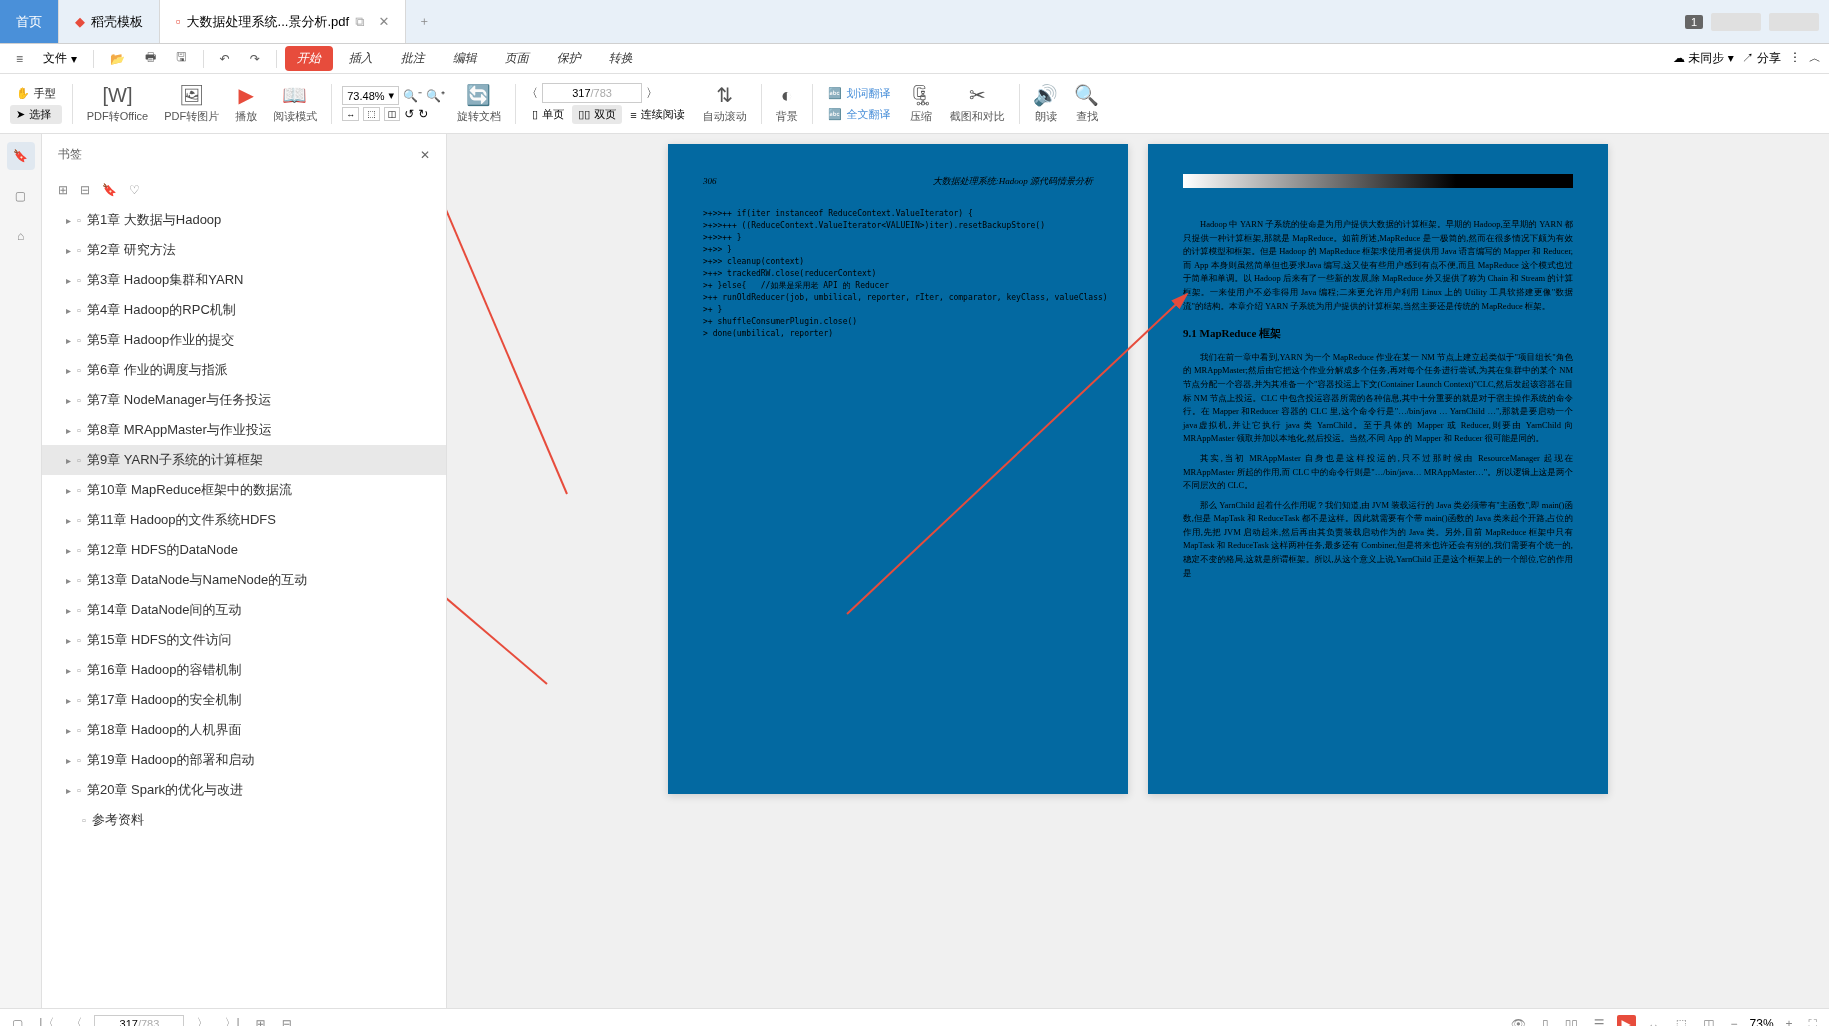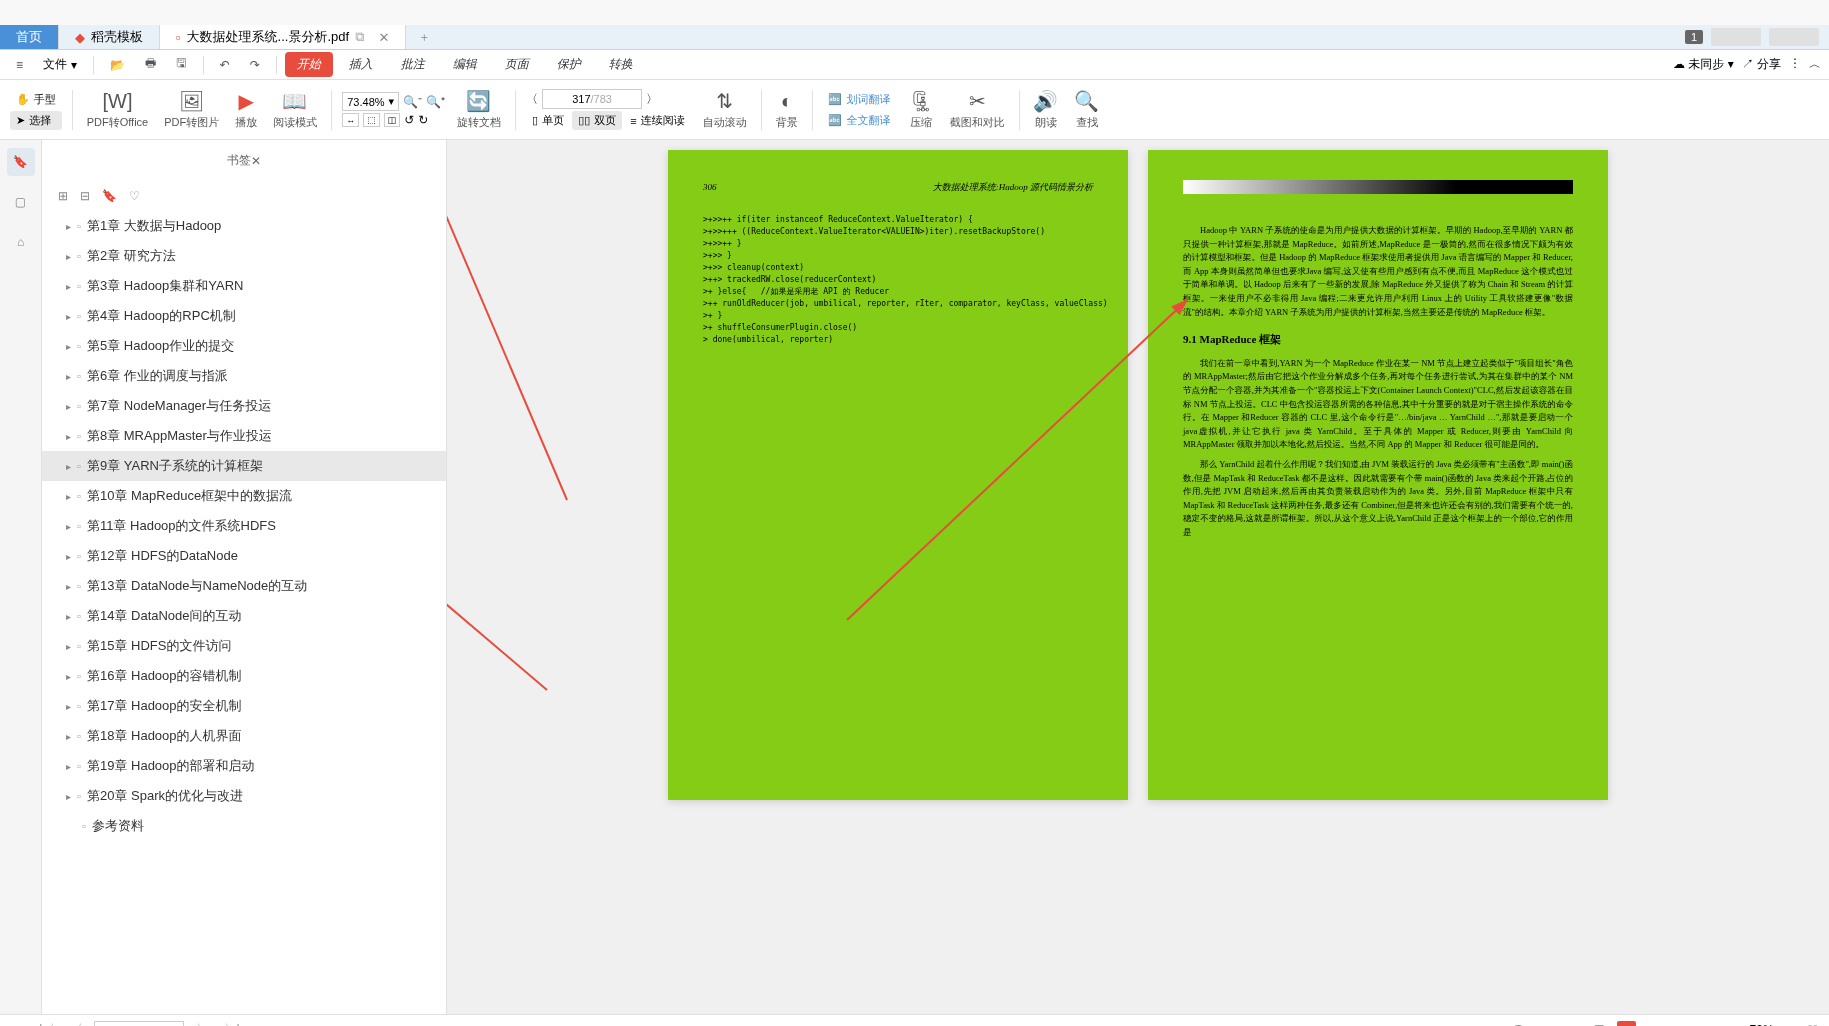--- a/index.html
+++ b/index.html
@@ -1,19 +1,19 @@
 <!DOCTYPE html>
 <html><head>
 <meta charset="utf-8">
 <style>
 * { margin: 0; padding: 0; box-sizing: border-box; }
 body { font-family: "Microsoft YaHei", sans-serif; font-size: 12px; background: #f8f8f8; overflow: hidden; }
 
 
-.top-tabs { height: 25px; background: #e8f0f8; display: flex; align-items: stretch; border-bottom: 1px solid #d0d0d0; margin-top: 25px; }
+.top-tabs { height: 44px; background: #e8f0f8; display: flex; align-items: stretch; border-bottom: 1px solid #d0d0d0; }
 .tab { padding: 0 16px; display: flex; align-items: center; gap: 6px; cursor: pointer; font-size: 13px; border-right: 1px solid #d8d8d8; }
 .tab.home { background: #4a90d9; color: #fff; }
 .tab.active { background: #fff; }
 .tab-close { color: #888; margin-left: 8px; }
 .tab-add { padding: 0 12px; display: flex; align-items: center; color: #888; }
 .top-tabs-right { margin-left: auto; display: flex; align-items: center; padding-right: 10px; gap: 8px; }
 .badge { background: #666; color: #fff; padding: 1px 6px; border-radius: 2px; font-size: 11px; }
 .gray-box { width: 50px; height: 18px; background: #e0e0e0; border-radius: 2px; }
 
 
@@ -40,30 +40,30 @@
 .page-input .total { color: #aaa; }
 .highlight-blue { color: #4a90d9; }
 
 
 .main { display: flex; height: calc(100vh - 152px); }
 .left-rail { width: 42px; background: #f5f5f5; border-right: 1px solid #e0e0e0; display: flex; flex-direction: column; align-items: center; padding-top: 8px; gap: 12px; }
 .rail-icon { width: 28px; height: 28px; display: flex; align-items: center; justify-content: center; color: #888; cursor: pointer; border-radius: 4px; }
 .rail-icon.active { background: #e0e8f0; color: #4a90d9; }
 
 .sidebar { width: 405px; background: #fff; border-right: 1px solid #e0e0e0; display: flex; flex-direction: column; overflow: hidden; }
-.sidebar-header { padding: 12px 16px; display: flex; align-items: center; justify-content: center; color: #666; }
+.sidebar-header { padding: 12px 16px; display: flex; align-items: center; justify-content: space-between; color: #666; }
 .sidebar-tools { padding: 8px 16px; display: flex; gap: 12px; color: #888; }
 .bookmark-list { flex: 1; overflow-y: auto; }
 .bookmark-item { padding: 6px 16px 6px 24px; display: flex; align-items: center; gap: 6px; cursor: pointer; font-size: 13px; color: #333; }
 .bookmark-item.active { background: #e8e8e8; }
 .bookmark-arrow { color: #888; font-size: 10px; }
 .bookmark-icon { color: #aaa; font-size: 11px; }
 
 .content { flex: 1; background: #f0f0f0; overflow: auto; position: relative; display: flex; gap: 20px; padding: 10px; justify-content: center; }
-.page { background: #84cc16; box-shadow: 0 2px 8px rgba(0,0,0,0.15); font-family: "SimSun", serif; position: relative; }
+.page { background: #0369a1; box-shadow: 0 2px 8px rgba(0,0,0,0.15); font-family: "SimSun", serif; position: relative; }
 .page-left { width: 460px; height: 650px; padding: 30px 35px; font-size: 9px; line-height: 1.6; }
 .page-left .page-header { display: flex; justify-content: space-between; margin-bottom: 20px; font-style: italic; }
 .page-left .code { font-family: monospace; font-size: 8px; line-height: 1.5; margin-bottom: 12px; white-space: pre; }
 .page-left .para { text-indent: 2em; margin-bottom: 6px; text-align: justify; }
 .page-right { width: 460px; height: 650px; padding: 30px 35px; font-size: 9px; line-height: 1.6; }
 .chapter-title { font-size: 32px; font-weight: bold; margin-bottom: 8px; }
 .chapter-bar { height: 14px; background: linear-gradient(to right, #fff 0%, #000 70%); margin-bottom: 30px; }
 .chapter-heading { font-size: 20px; font-weight: bold; text-align: right; margin-bottom: 20px; }
 .page-right .para { text-indent: 2em; margin-bottom: 6px; text-align: justify; font-size: 8.5px; }
 .section-title { font-weight: bold; font-size: 11px; margin: 12px 0 8px; }
@@ -364,20 +364,21 @@
 &gt;+ }
 &gt;+ shuffleConsumerPlugin.close()
 &gt; done(umbilical, reporter)</div>
     </div>
 
     <div class="page page-right">
       <div class="chapter-bar"></div>
       <div class="para">Hadoop 中 YARN 子系统的使命是为用户提供大数据的计算框架。早期的 Hadoop,至早期的 YARN 都只提供一种计算框架,那就是 MapReduce。如前所述,MapReduce 是一极简的,然而在很多情况下颇为有效的计算模型和框架。但是 Hadoop 的 MapReduce 框架求使用者提供用 Java 语言编写的 Mapper 和 Reducer,而 App 本身则虽然简单但也要求Java 编写,这又使有些用户感到有点不便,而且 MapReduce 这个模式也过于简单和单调。以 Hadoop 后来有了一些新的发展,除 MapReduce 外又提供了称为 Chain 和 Stream 的计算框架。一来使用户不必非得用 Java 编程;二来更允许用户利用 Linux 上的 Utility 工具软搭建更像"数据流"的结构。本章介绍 YARN 子系统为用户提供的计算框架,当然主要还是传统的 MapReduce 框架。</div>
       <div class="section-title">9.1  MapReduce 框架</div>
       <div class="para">我们在前一章中看到,YARN 为一个 MapReduce 作业在某一 NM 节点上建立起类似于"项目组长"角色的 MRAppMaster;然后由它把这个作业分解成多个任务,再对每个任务进行尝试,为其在集群中的某个 NM 节点分配一个容器,并为其准备一个"容器投运上下文(Container Launch Context)"CLC,然后发起该容器在目标 NM 节点上投运。CLC 中包含投运容器所需的各种信息,其中十分重要的就是对于宿主操作系统的命令行。在 Mapper 和Reducer 容器的 CLC 里,这个命令行是"…/bin/java … YarnChild …",那就是要启动一个 java虚拟机,并让它执行 java 类 YarnChild。至于具体的 Mapper 或 Reducer,则要由 YarnChild 向MRAppMaster 领取并加以本地化,然后投运。当然,不同 App 的 Mapper 和 Reducer 很可能是同的。</div>
+      <div class="para">其实,当初 MRAppMaster 自身也是这样投运的,只不过那时候由 ResourceManager 起现在 MRAppMaster 所起的作用,而 CLC 中的命令行则是"…/bin/java… MRAppMaster…"。所以逻辑上这是两个不同层次的 CLC。</div>
       <div class="para">那么 YarnChild 起着什么作用呢？我们知道,由 JVM 装载运行的 Java 类必须带有"主函数",即 main()函数,但是 MapTask 和 ReduceTask 都不是这样。因此就需要有个带 main()函数的 Java 类来起个开路,占位的作用,先把 JVM 启动起来,然后再由其负责装载启动作为的 Java 类。另外,目前 MapReduce 框架中只有 MapTask 和 ReduceTask 这样两种任务,最多还有 Combiner,但是将来也许还会有别的,我们需要有个统一的,稳定不变的格局,这就是所谓框架。所以,从这个意义上说,YarnChild 正是这个框架上的一个部位,它的作用是</div>
     </div>
 
     <svg class="arrow" style="left:0;top:0;width:100%;height:100%;position:absolute;">
       <defs>
           <marker id="ah" markerWidth="10" markerHeight="10" refX="8" refY="3" orient="auto">
             <polygon points="0 0, 9 3, 0 6" class="arrow-head"></polygon>
           </marker>
         </defs>
       <line x1="120" y1="360" x2="-80" y2="-110" class="arrow-line" marker-end="url(#ah)"></line>

